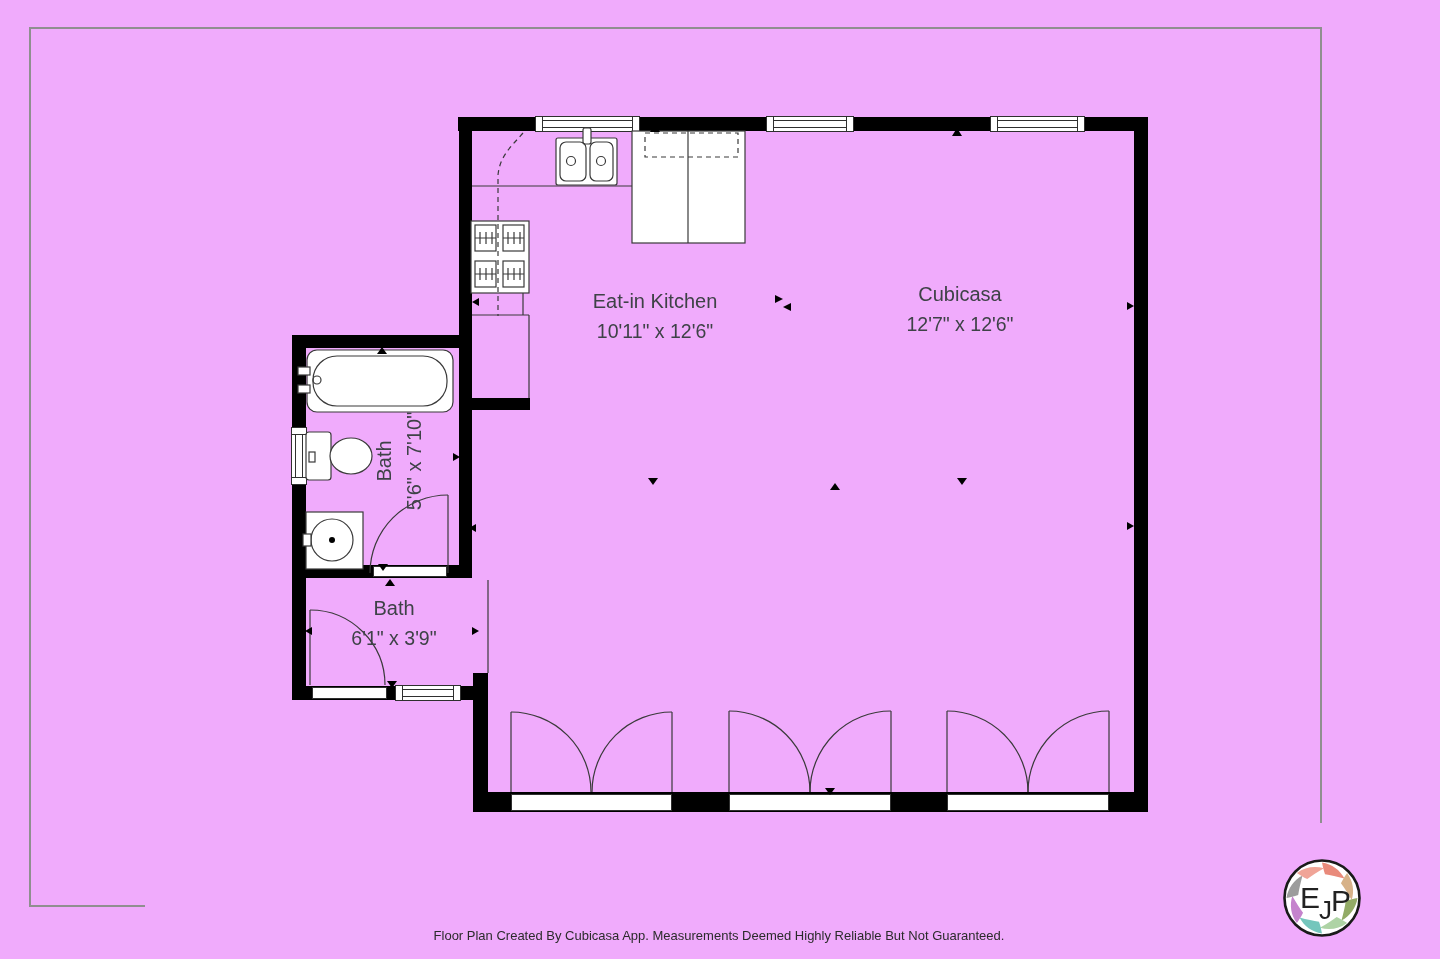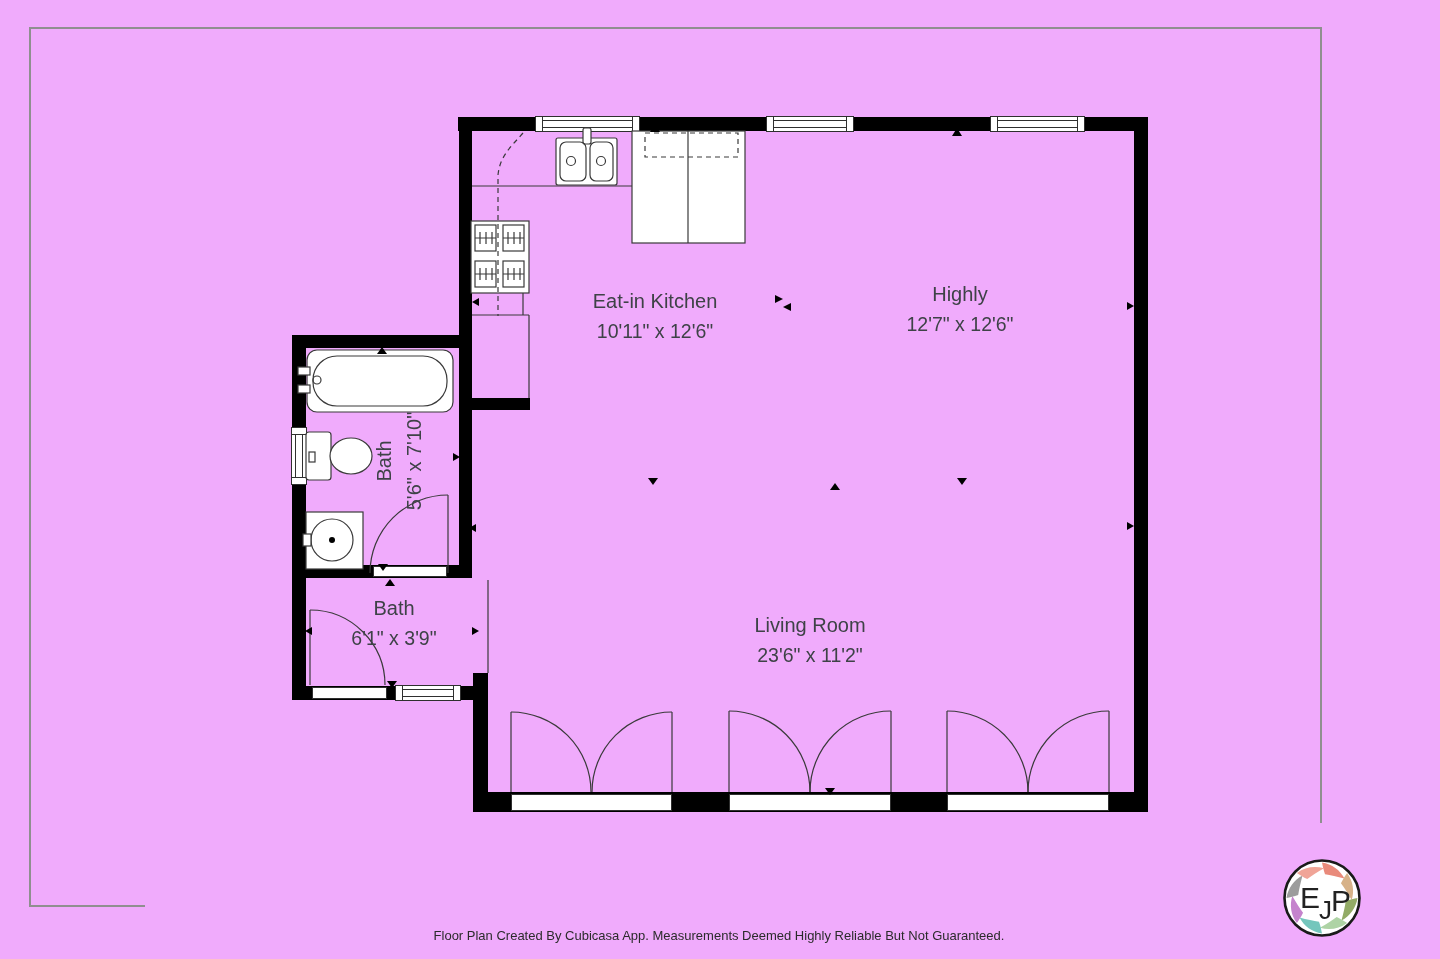--- a/index.html
+++ b/index.html
@@ -195,34 +195,30 @@
       <polygon class="mk" points="387,681 397,681 392,688"></polygon>
       <polygon class="mk" points="825,788 835,788 830,795"></polygon>
     </g>
   </svg>
 
   <div class="lbl" style="left:655px;top:286px">
     <div>Eat-in Kitchen</div>
     <div class="dim">10'11" x 12'6"</div>
   </div>
   <div class="lbl" style="left:960px;top:279px">
-    <div>Highly</div>
+    <div>Cubicasa</div>
     <div class="dim">12'7" x 12'6"</div>
   </div>
   <div class="lbl-rot" style="left:399px;top:461px">
     <div>Bath</div>
     <div class="dim">5'6" x 7'10"</div>
   </div>
   <div class="lbl" style="left:394px;top:593px">
     <div>Bath</div>
     <div class="dim">6'1" x 3'9"</div>
-  </div>
-  <div class="lbl" style="left:810px;top:610px">
-    <div>Living Room</div>
-    <div class="dim">23'6" x 11'2"</div>
   </div>
 
   <div class="footer">Floor Plan Created By Cubicasa App. Measurements Deemed Highly Reliable But Not Guaranteed.</div>
 
   <svg class="logo" viewBox="0 0 80 80">
     <circle cx="40" cy="40" r="37.5" fill="#ffffff" stroke="#1a1a1a" stroke-width="2.6"></circle>
     <g>
       <path d="M40,4.5 C50,6 58,12 62.5,20.5 C55,18.5 48.5,17 43,16.2 C41.5,12 40.7,8 40,4.5 Z" fill="#e98a7b"></path>
       <path d="M40,4.5 C50,6 58,12 62.5,20.5 C55,18.5 48.5,17 43,16.2 C41.5,12 40.7,8 40,4.5 Z" transform="rotate(45 40 40)" fill="#d7b289"></path>
       <path d="M40,4.5 C50,6 58,12 62.5,20.5 C55,18.5 48.5,17 43,16.2 C41.5,12 40.7,8 40,4.5 Z" transform="rotate(90 40 40)" fill="#93ab66"></path>

